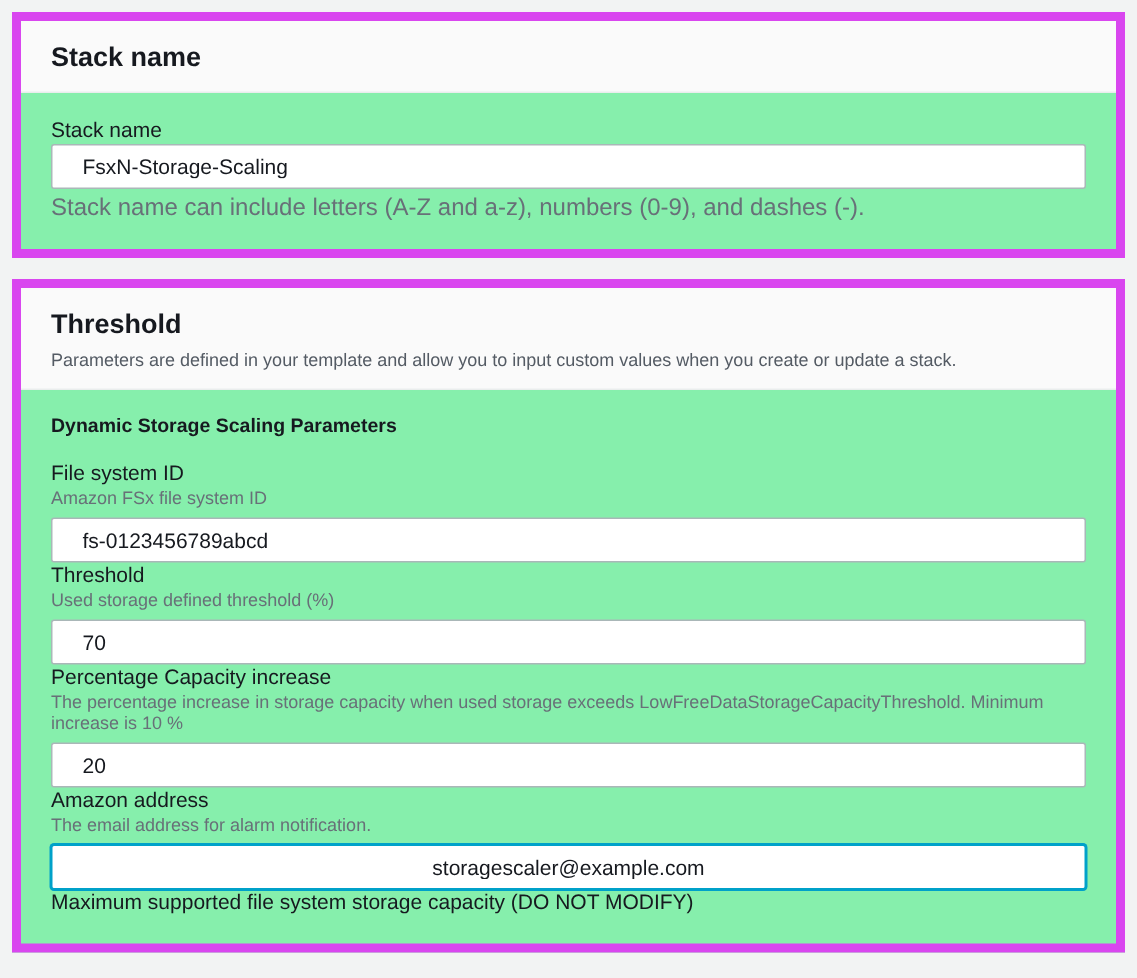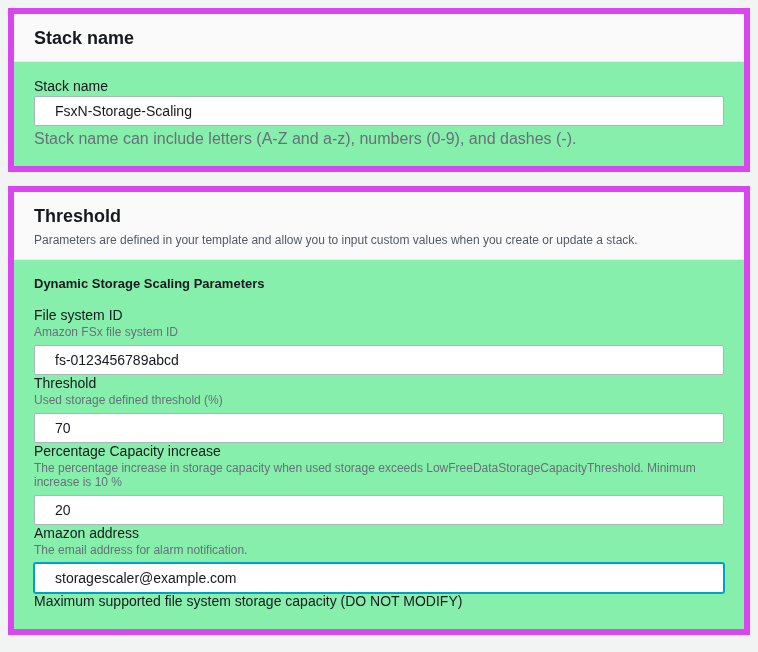--- a/index.html
+++ b/index.html
@@ -63,20 +63,21 @@
     border: 1px solid #aab7b8;
     border-radius: 2px;
     color: #16191f;
     background: #fff;
     font-family: inherit;
   }
   .form-input.focused {
     border: 1px solid #00a1c9;
     box-shadow: 0 0 0 1px #00a1c9;
     outline: none;
+    text-align: center;
   }
   .helper-below {
     font-size: 16px;
     color: #687078;
     margin-top: 4px;
   }
 </style>
 </head>
 <body>
 

